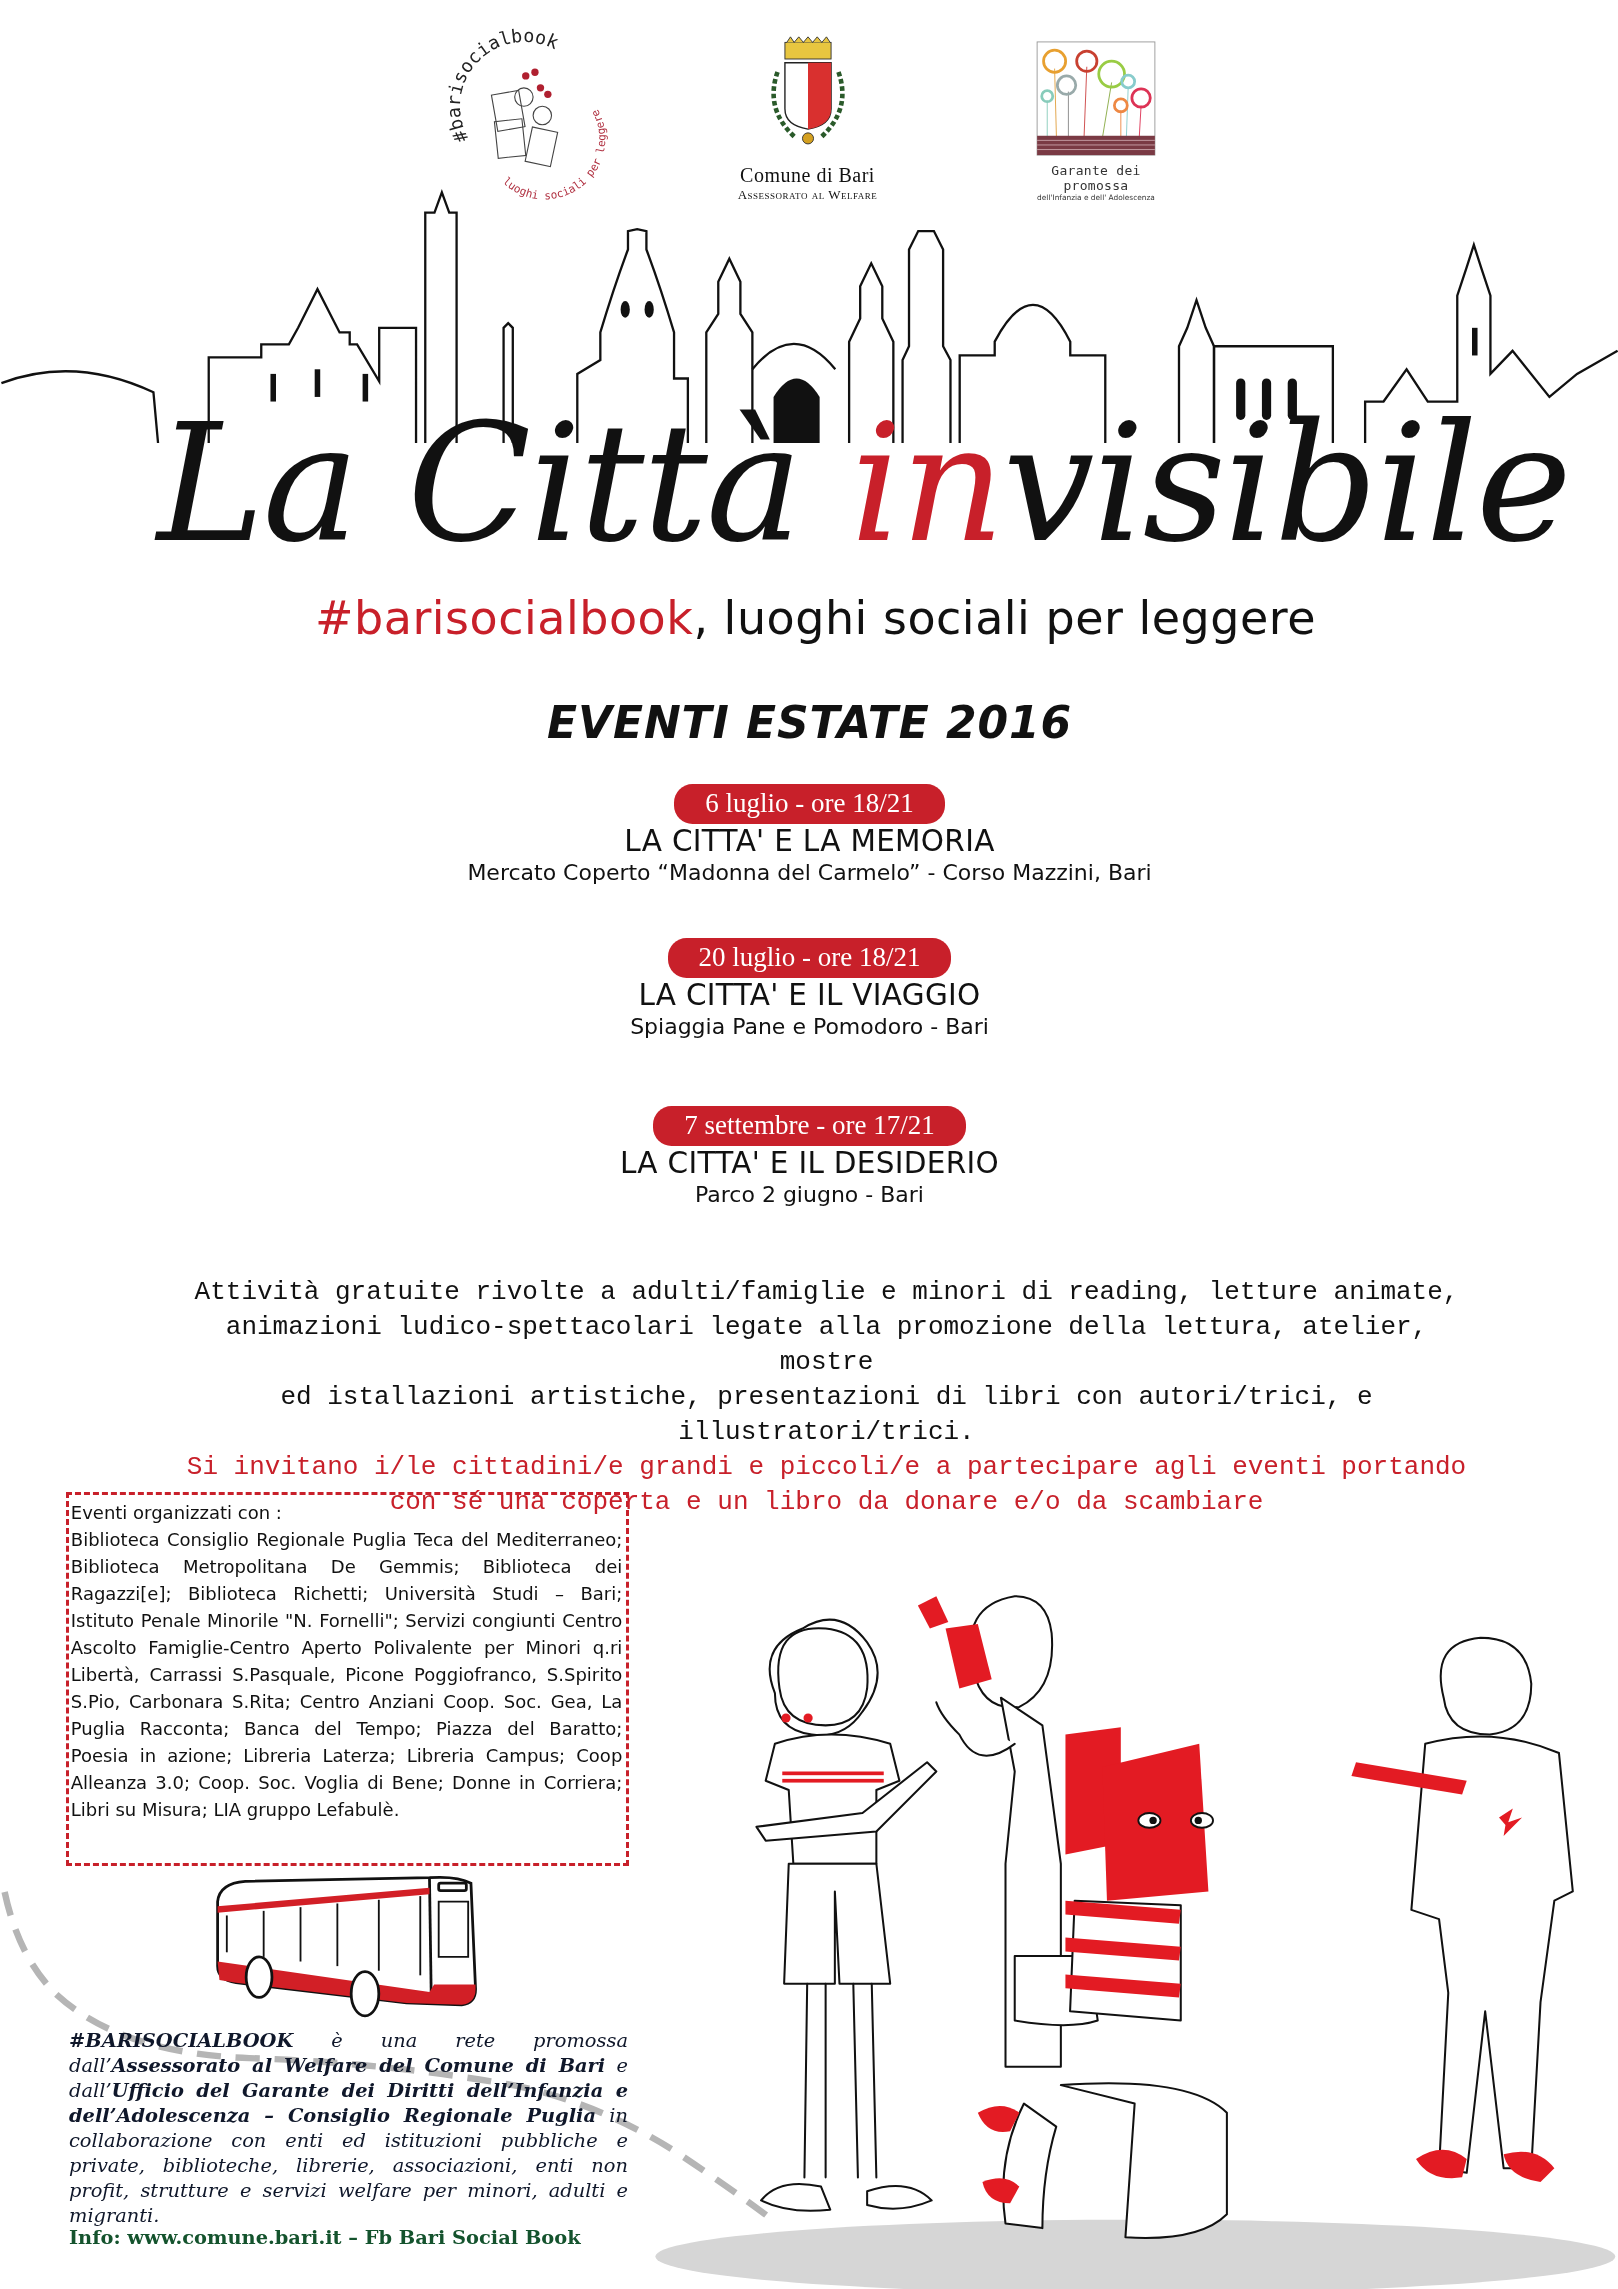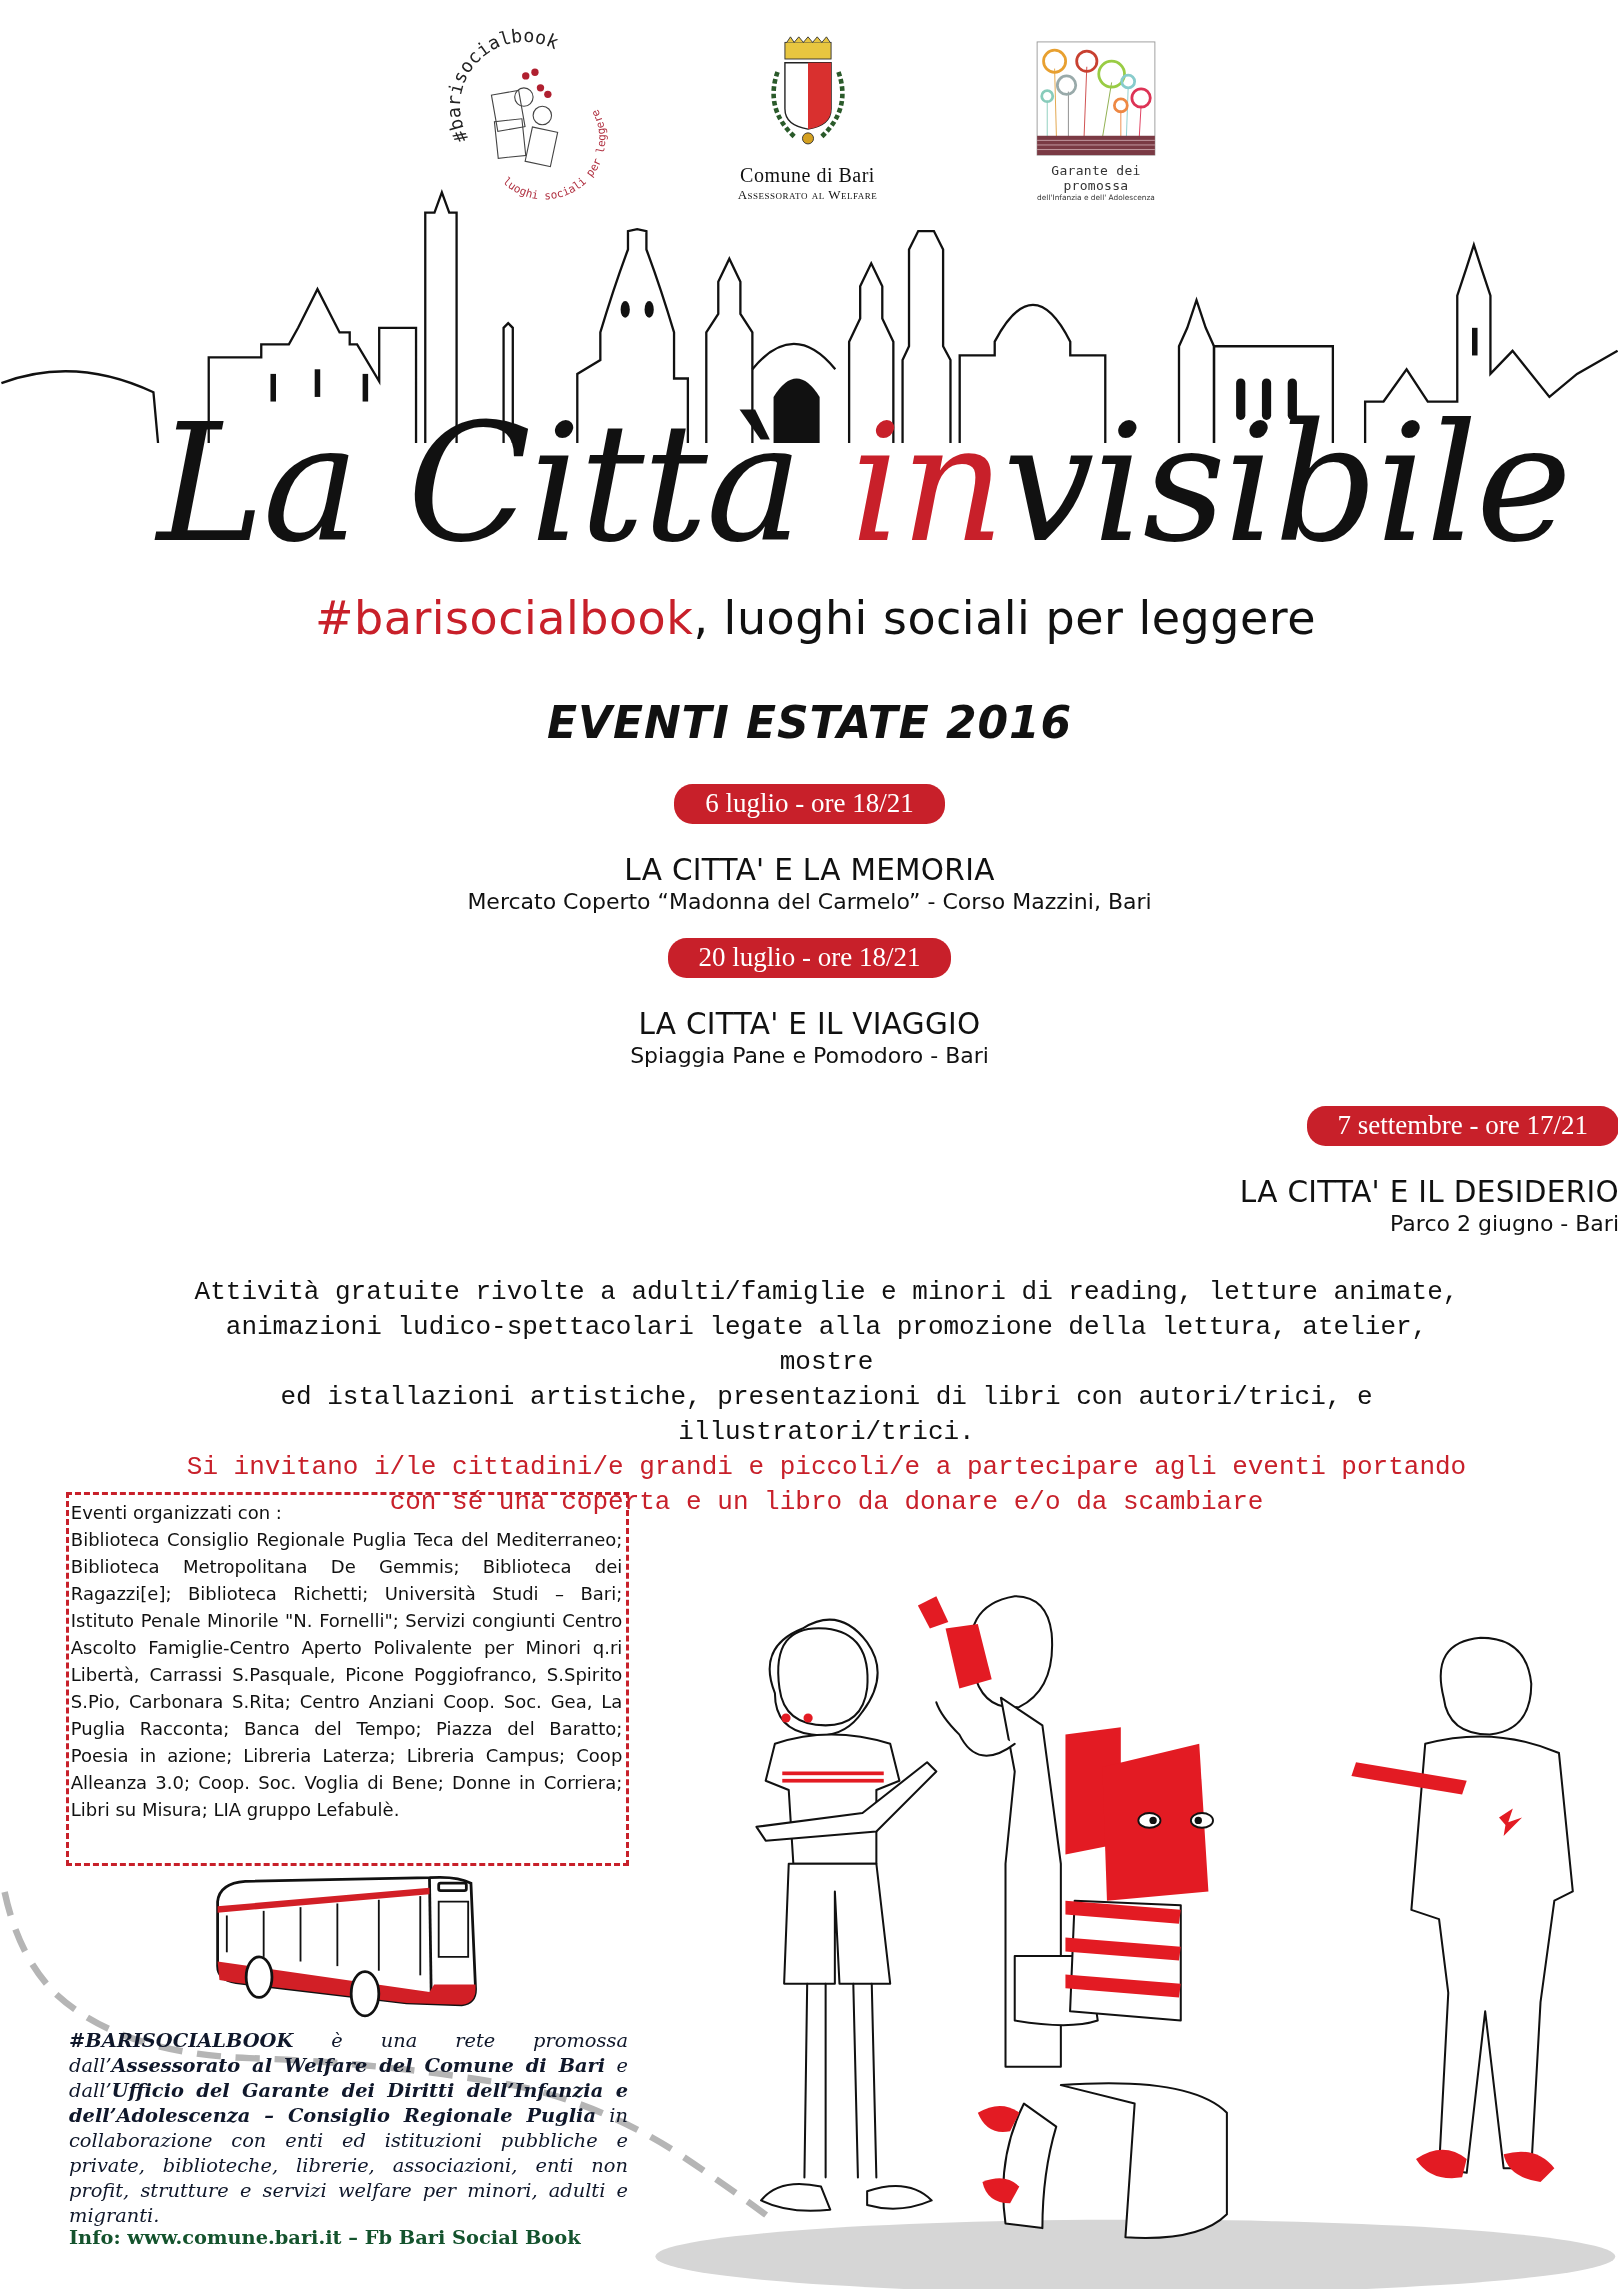--- a/index.html
+++ b/index.html
@@ -28,21 +28,21 @@
               font-size: 46px; letter-spacing: 0.5px; color: #111; padding-left: 12px; }
   .subtitle .red { color: #c8202a; }
 
   .events-heading { left: 0; top: 697px; width: 1619px; text-align: center; font-family: "DejaVu Sans", sans-serif;
                     font-weight: bold; font-style: italic; font-size: 44px; letter-spacing: 0.9px; color: #111; }
 
   
   .event { position: absolute; left: 0; width: 1619px; text-align: center; }
   .pill { display: inline-block; background: #c8202a; color: #fff; border-radius: 18.5px;
           font-family: "Liberation Serif", serif; font-size: 27px; padding: 1.8px 31px 3.7px; line-height: 35px; }
-  .event-title { font-family: "DejaVu Sans", sans-serif; font-size: 29.5px; margin-top: 29px; color: #111; letter-spacing: 0.3px; }
+  .event-title { font-family: "DejaVu Sans", sans-serif; font-size: 29.5px; margin-top: 0; color: #111; letter-spacing: 0.3px; }
   .event-place { font-family: "DejaVu Sans", sans-serif; font-size: 22px; margin-top: 1.8px; color: #111; }
 
   
   .desc { left: 185px; top: 1275px; width: 1283px; text-align: center; font-family: Liberation Mono, monospace; font-size: 26px; line-height: 35px; color: #111; }
   .desc .red { color: #c8202a; }
 
   
   .org-box { left: 66px; top: 1492px; width: 563px; height: 374px; border: 3.7px dashed #c8202a; padding: 3.7px 3.7px 3.7px 1.8px; }
   .org-box p { font-family: "DejaVu Sans", sans-serif; font-size: 18px; line-height: 27px; color: #111; text-align: justify; }
 
@@ -176,21 +176,21 @@
   <div class="event-title">LA CITTA' E LA MEMORIA</div>
   <div class="event-place">Mercato Coperto “Madonna del Carmelo” - Corso Mazzini, Bari</div>
 </div>
 
 <div class="event" style="top:938px;">
   <span class="pill">20 luglio - ore 18/21</span>
   <div class="event-title">LA CITTA' E IL VIAGGIO</div>
   <div class="event-place">Spiaggia Pane e Pomodoro - Bari</div>
 </div>
 
-<div class="event" style="top:1106px;text-align:right;">
+<div class="event" style="top:1106px;">
   <span class="pill">7 settembre - ore 17/21</span>
   <div class="event-title">LA CITTA' E IL DESIDERIO</div>
   <div class="event-place">Parco 2 giugno - Bari</div>
 </div>
 
 <div class="abs desc">
   <div>Attività gratuite rivolte a adulti/famiglie e minori di reading, letture animate,</div>
   <div>animazioni ludico-spettacolari legate alla promozione della lettura, atelier, mostre</div>
   <div>ed istallazioni artistiche, presentazioni di libri con autori/trici, e illustratori/trici.</div>
   <div class="red">Si invitano i/le cittadini/e grandi e piccoli/e a partecipare agli eventi portando</div>

